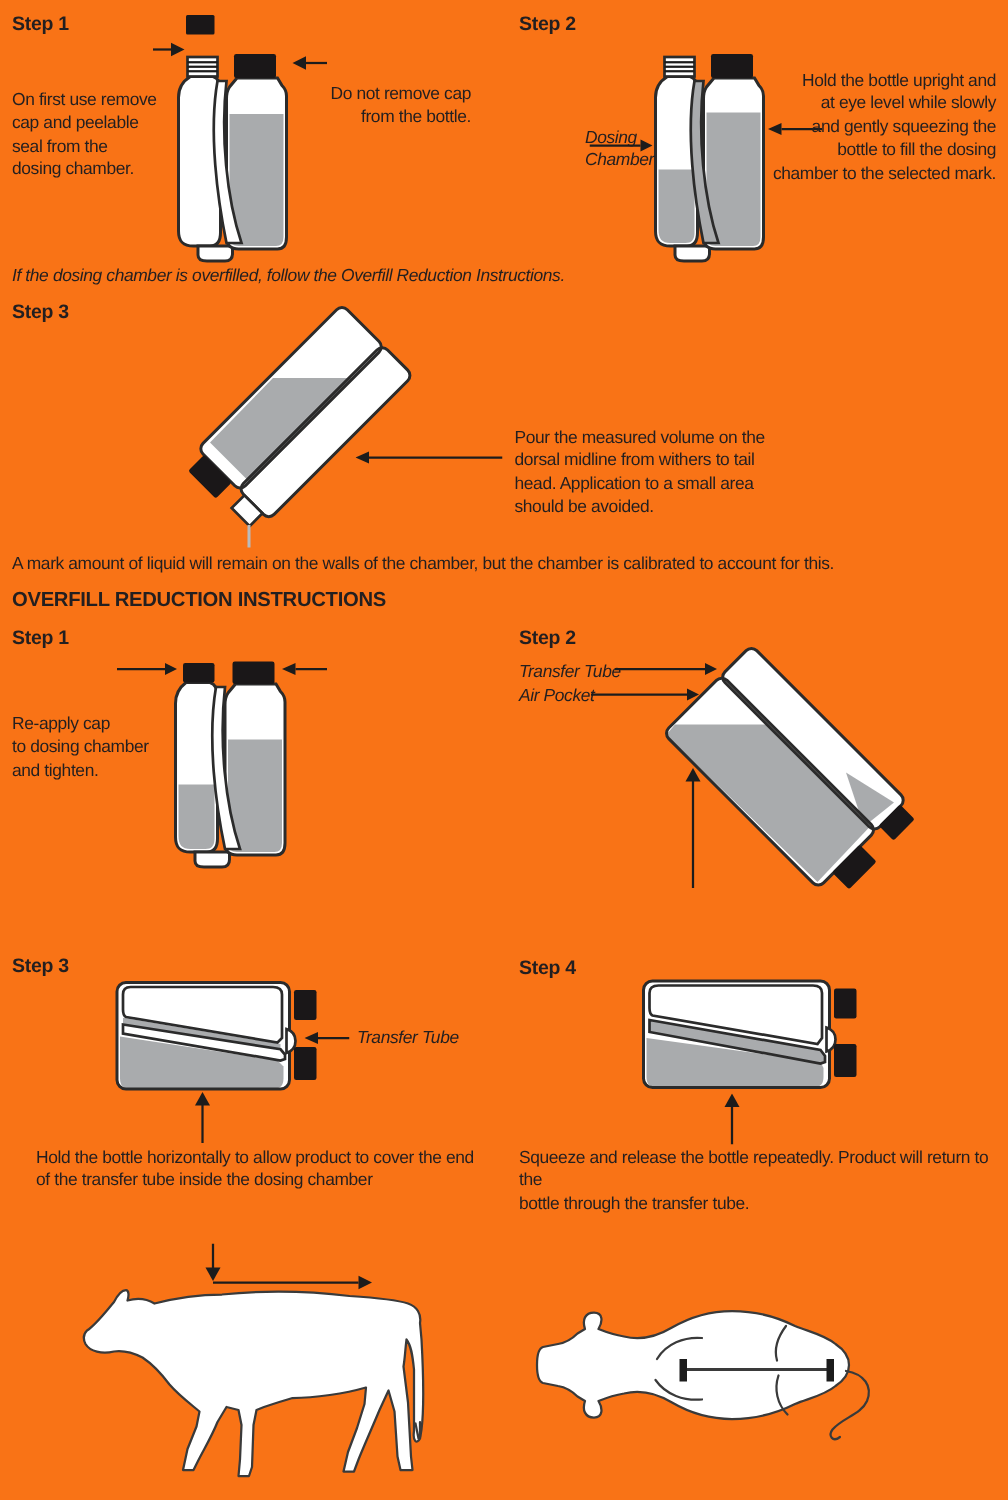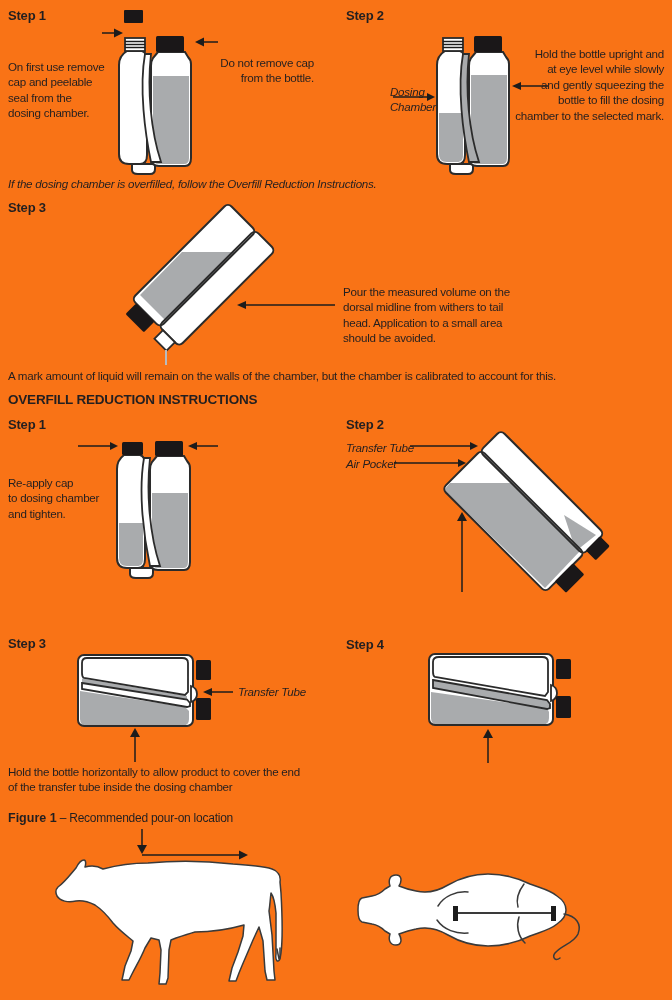--- a/index.html
+++ b/index.html
@@ -217,45 +217,44 @@
 
   <svg class="abs" style="left:203px;top:687px;" width="30" height="10">
     <line x1="9" y1="5" x2="30" y2="5" class="ln"></line>
       <polygon points="9,1 0,5 9,9" class="head"></polygon>
   </svg>
   <div class="abs txt italic" style="left:238px;top:684px;">Transfer Tube</div>
   <svg class="abs" style="left:129px;top:728px;" width="12" height="34">
     <line x1="6" y1="8" x2="6" y2="34" class="ln"></line>
       <polygon points="1,9 6,0 11,9" class="head"></polygon>
   </svg>
-  <div class="abs txt" style="left:8px;top:764px;width:330px;">Hold the bottle horizontally to allow product to cover the end
+  <div class="abs txt" style="left:24px;top:764px;width:330px;">Hold the bottle horizontally to allow product to cover the end
 of the transfer tube  inside the dosing chamber</div>
 
   <div class="abs step-title" style="left:346px;top:637px;">Step 4</div>
 
   <svg class="abs" style="left:425px;top:650px;" width="150" height="85" viewBox="0 0 150 85">
     <rect x="4" y="4" width="124" height="71" rx="6" fill="#fff"></rect>
     <path class="liq" d="M6 42 L122 58 L124 62 L124 68 Q124 75 117 75 L13 75 Q6 75 6 68 Z"></path>
 
     <path d="M8 30 L122 50 L125 54 L125 58 L122 59 L8 38 Z" fill="#a9abad" stroke="#2b2b2b" stroke-width="1.8"></path>
     <path class="outl-thin" d="M14 7 L117 7 Q123 7 123 12 L123 42 L120 46 L10 27 Q8 26 8 22 L8 12 Q8 7 14 7 Z"></path>
     <rect x="4" y="4" width="124" height="71" rx="6" fill="none" stroke="#2b2b2b" stroke-width="2"></rect>
     <path class="outl-thin" d="M126 35 Q132 37 132 43 Q132 49 126 51 Z"></path>
     <rect x="131" y="9" width="15" height="20" rx="1.5" class="cap"></rect>
     <rect x="131" y="46" width="15" height="22" rx="1.5" class="cap"></rect>
   </svg>
 
   <svg class="abs" style="left:482px;top:729px;" width="12" height="34">
     <line x1="6" y1="8" x2="6" y2="34" class="ln"></line>
       <polygon points="1,9 6,0 11,9" class="head"></polygon>
   </svg>
-
-  <div class="abs" style="left:8px;top:811px;font-size:12.5px;">
-    <span style="font-weight:bold;">Figure 1</span><span class="txt" style="font-size:12px;"> – Recommended pour-on location</span>
-  </div>
+  <div class="abs txt" style="left:346px;top:764px;width:325px;">Squeeze and release the bottle repeatedly. Product will return to the
+bottle through the transfer tube.</div>
+
 
   <svg class="abs" style="left:136px;top:829px;" width="12" height="25">
     <line x1="6" y1="0" x2="6" y2="17" class="ln"></line>
       <polygon points="1,16 6,25 11,16" class="head"></polygon>
   </svg>
   <svg class="abs" style="left:142px;top:849px;" width="106" height="12">
     <line x1="0" y1="6" x2="97" y2="6" class="ln"></line>
       <polygon points="97,1.5 106,6 97,10.5" class="head"></polygon>
   </svg>
 

